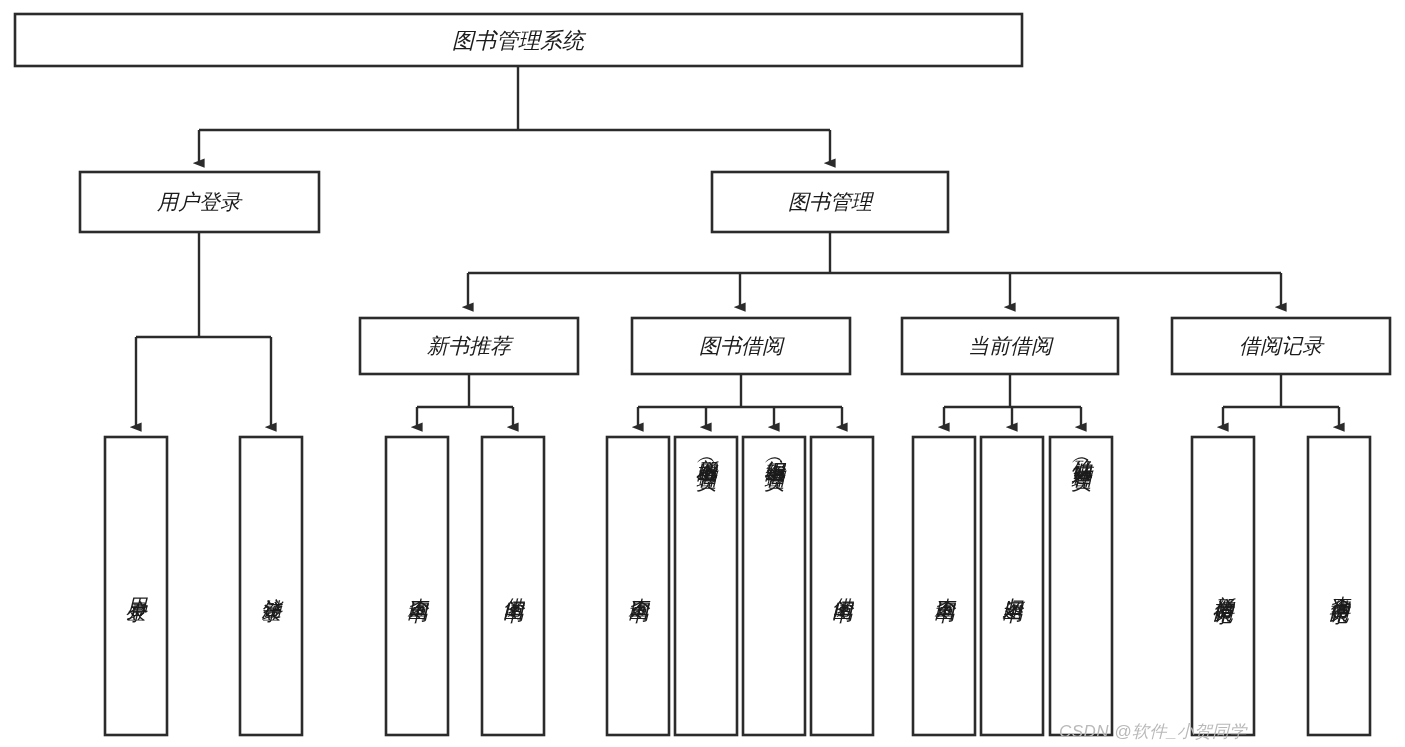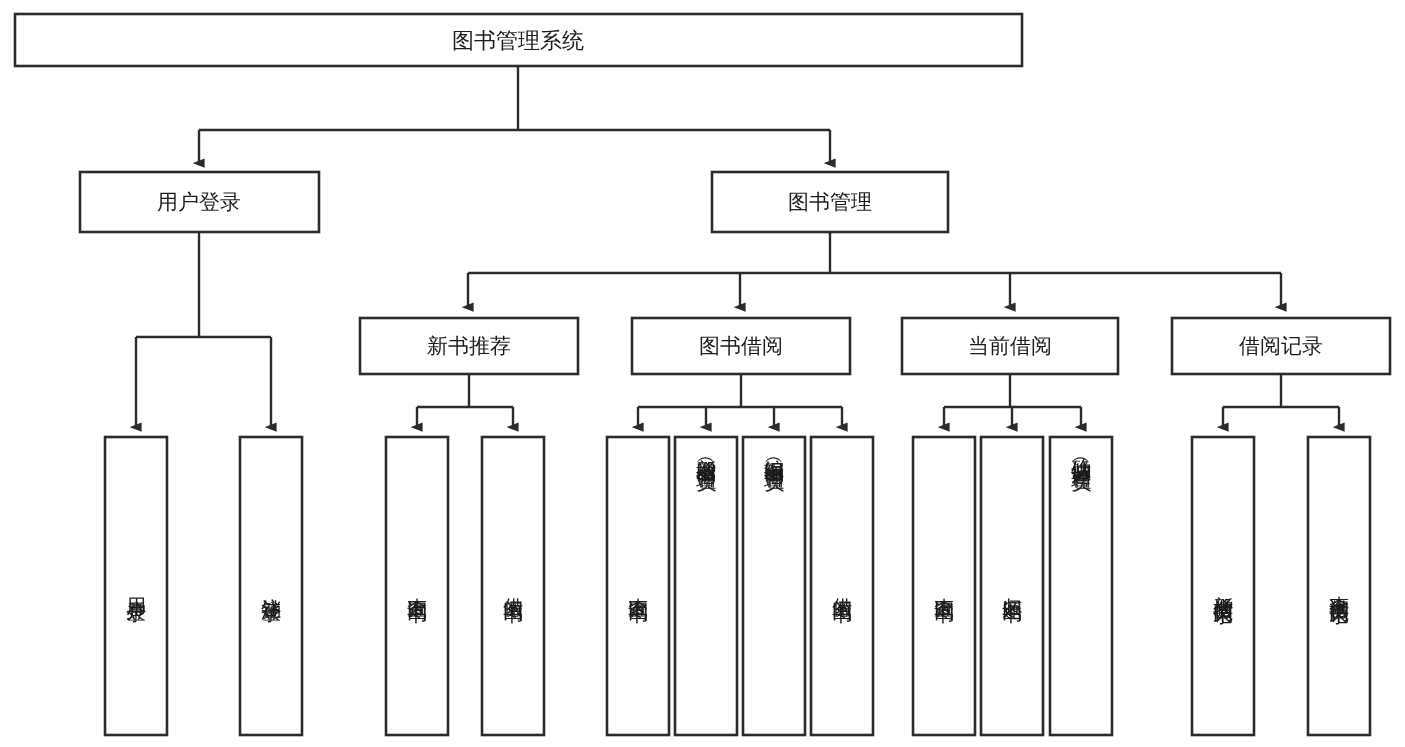--- a/index.html
+++ b/index.html
@@ -11,20 +11,21 @@
     width: 1405px;
     height: 747px;
     font-family: "Liberation Sans", "DejaVu Sans", sans-serif;
     overflow: hidden;
   }
   #diagram-root {
     position: relative;
     width: 1255px;
     height: 747px;
     background: #ffffff;
+    font-style: italic;
   }
   svg.diagram {
     position: absolute;
     top: 0;
     left: 0;
     width: 1405px;
     height: 747px;
   }
   .node-box {
     fill: #ffffff;
@@ -226,14 +227,15 @@
     <span class="leaf-label">确认归还（管理员）</span>
   </div>
 
   <div class="leaf-label-wrap" style="left:1192px; top:437px; width:62px; height:298px;">
     <span class="leaf-label">新增借阅记录</span>
   </div>
   <div class="leaf-label-wrap" style="left:1308px; top:437px; width:62px; height:298px;">
     <span class="leaf-label">查询借阅记录</span>
   </div>
 
+  <div class="watermark">CSDN @软件_小贺同学</div>
 
 </div>
 
 </body></html>

